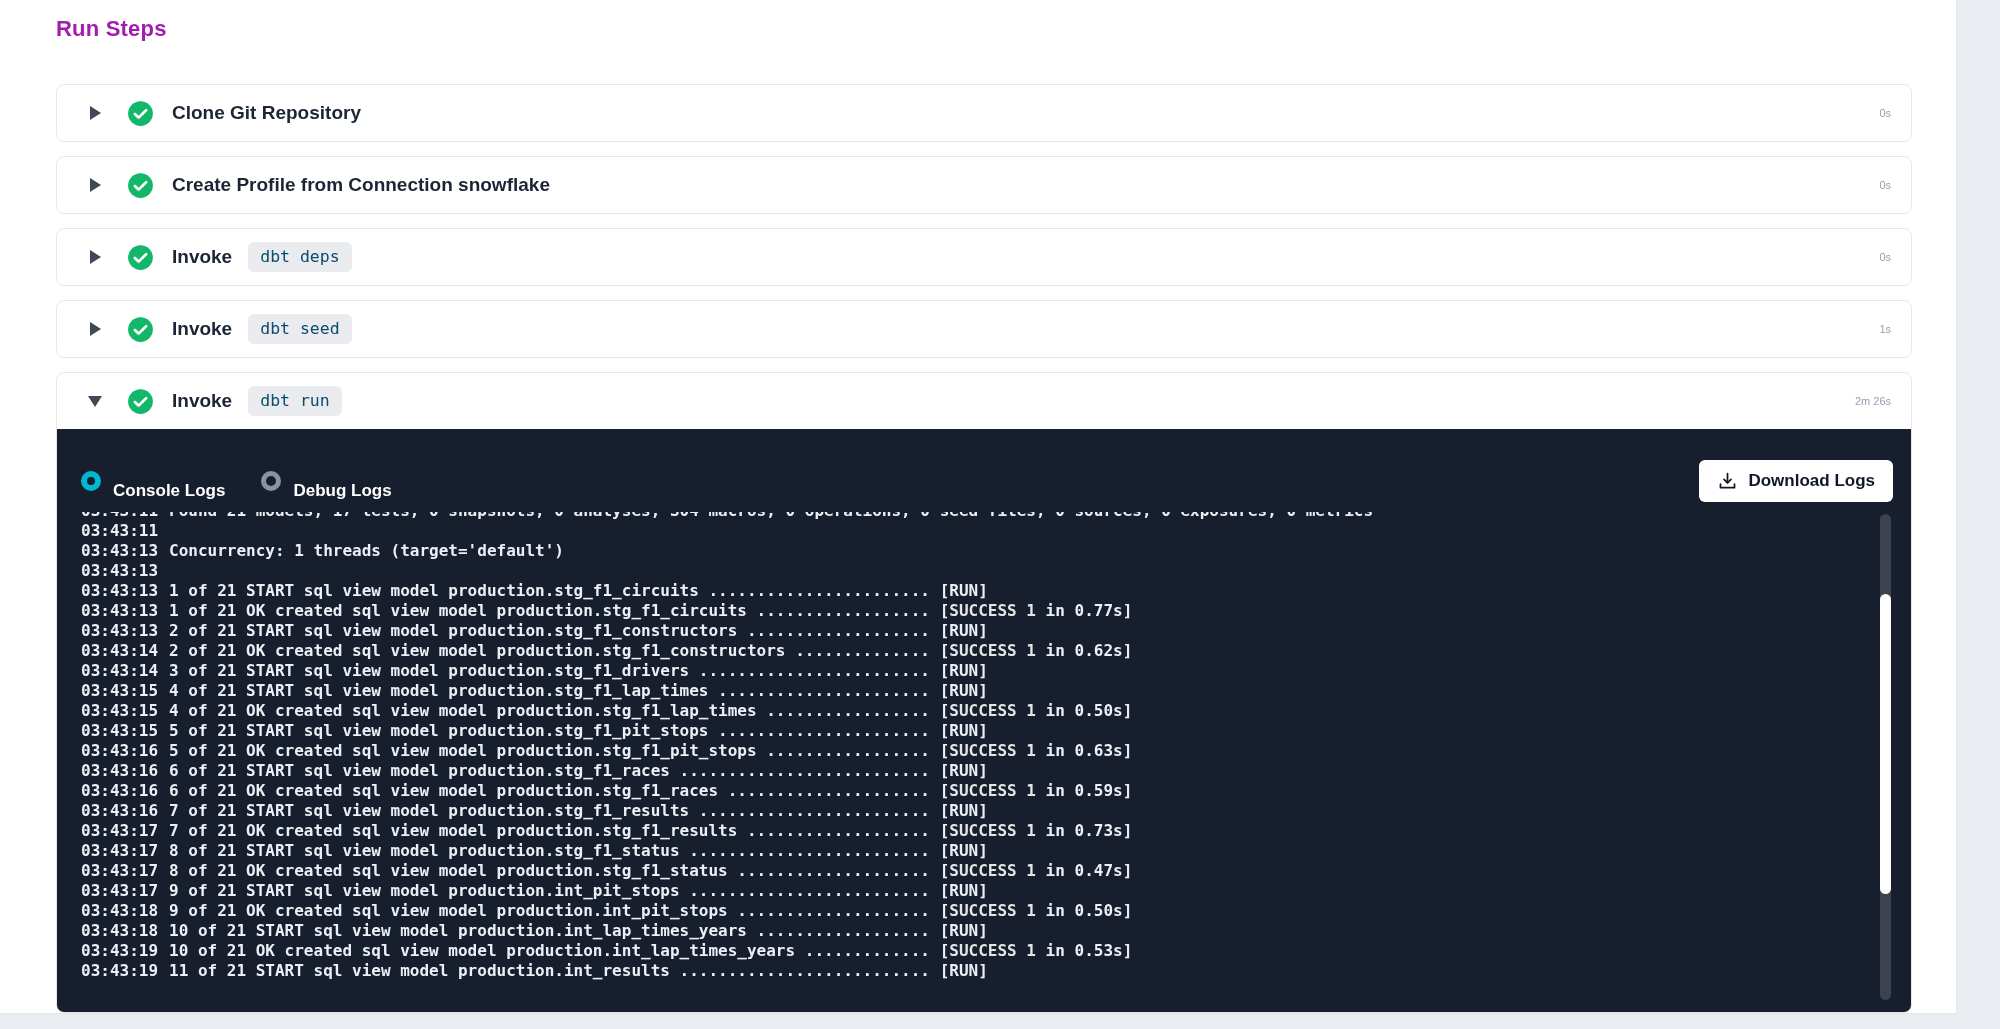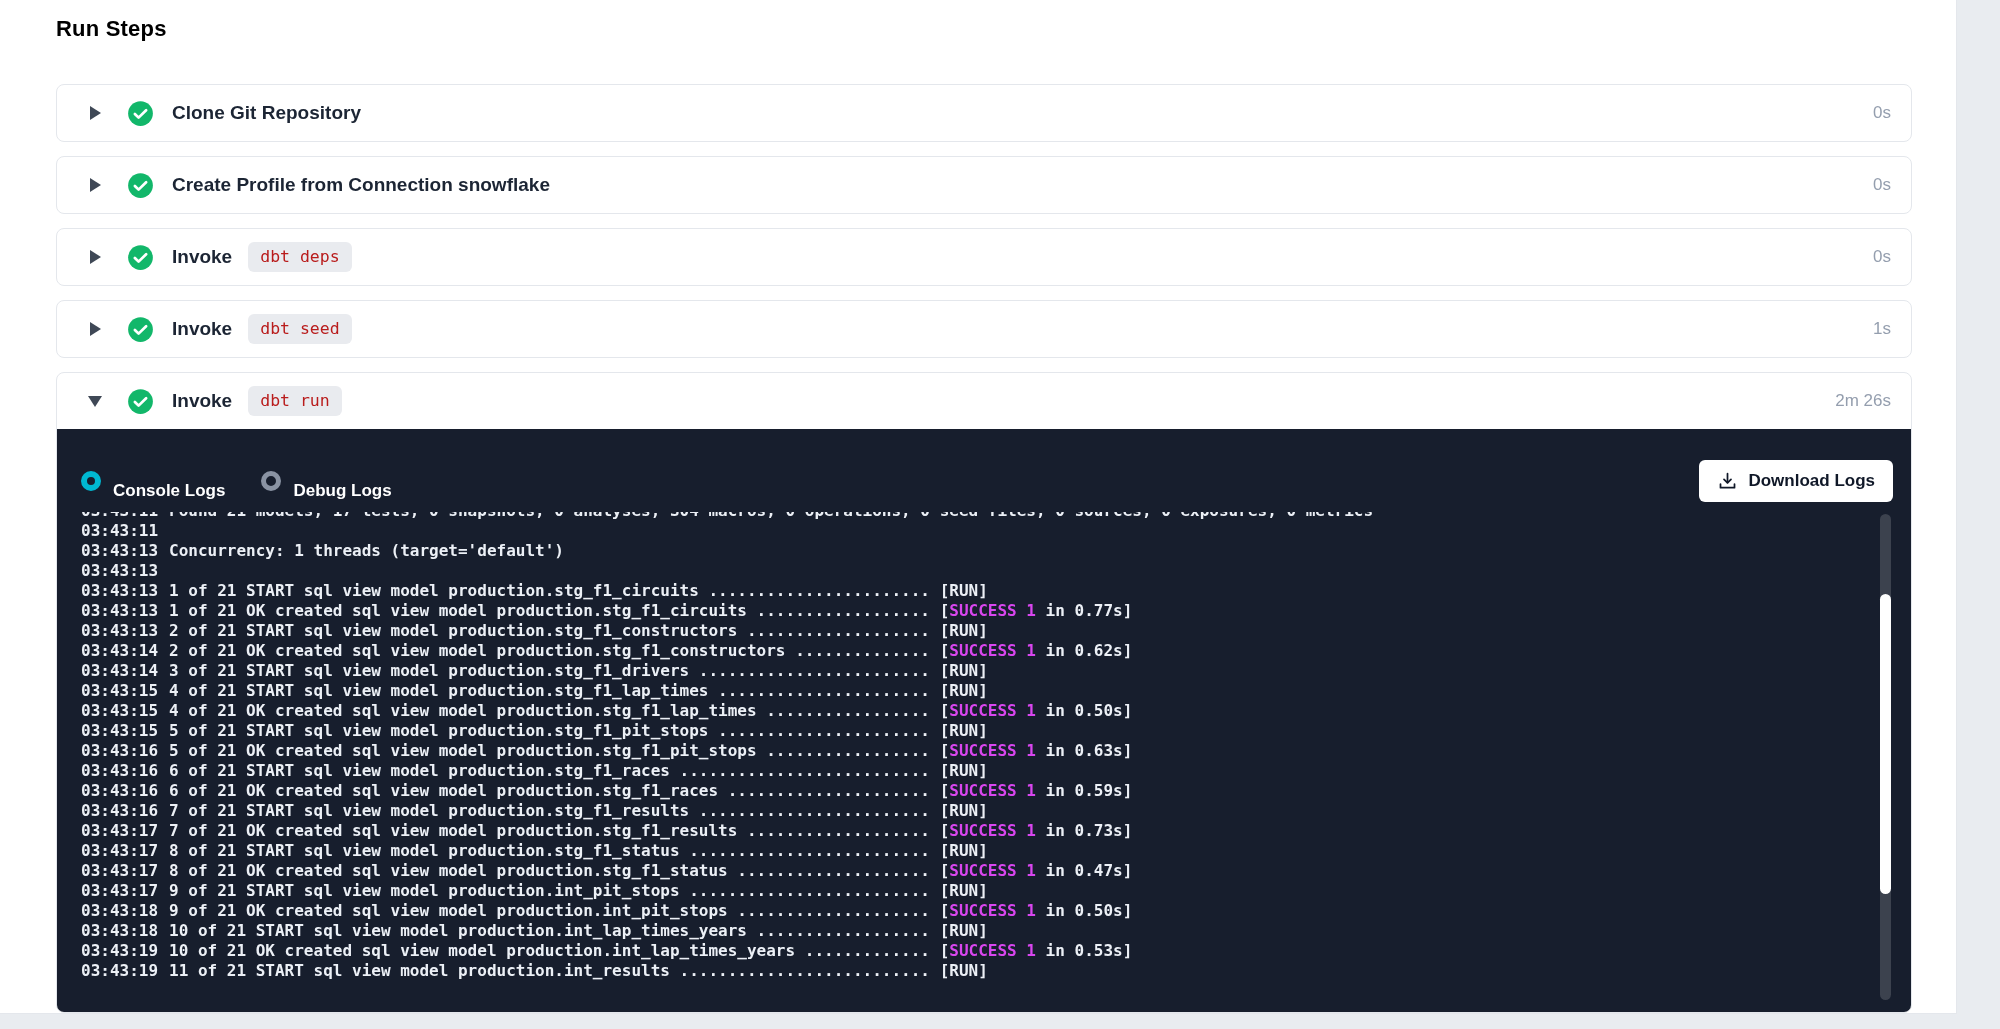--- a/index.html
+++ b/index.html
@@ -8,44 +8,44 @@
     background:#e9ecf0;
     font-family:"Liberation Sans",sans-serif;
     -webkit-font-smoothing:antialiased;
   }
   .content{
     position:absolute;left:0;top:0;width:1956px;height:1013px;background:#ffffff;
     border-right:1px solid #e4e7ec;border-bottom:1px solid #e4e7ec;
   }
   .page-title{
     position:absolute;left:56px;top:16px;margin:0;
-    font-size:22px;font-weight:700;color:#000000;letter-spacing:.2px;
+    font-size:22px;font-weight:700;color:#a21caf;letter-spacing:.2px;
   }
   .steps{
     position:absolute;left:56px;top:84px;width:1856px;
     display:flex;flex-direction:column;gap:14px;
   }
   .step{
     border:1px solid #e4e7ec;border-radius:8px;background:#fff;overflow:hidden;
   }
   .step-header{
     height:56px;display:flex;align-items:center;padding:0 20px 0 30px;cursor:pointer;
   }
   .chev-box{width:16px;display:flex;justify-content:center;align-items:center;margin-right:24px;flex:0 0 auto;}
   .chev{width:0;height:0;}
   .chev.right{border-top:7.5px solid transparent;border-bottom:7.5px solid transparent;border-left:11px solid #3f4856;}
   .chev.down{border-left:7.5px solid transparent;border-right:7.5px solid transparent;border-top:11px solid #3f4856;}
   .check{width:27px;height:27px;margin-right:18px;flex:0 0 auto;display:flex;}
   .step-label{font-size:19px;font-weight:700;color:#1c2534;}
   .badge{
     margin-left:16px;background:#e9ebef;border-radius:6px;padding:5px 12px 6px;
-    font-family:"DejaVu Sans Mono",monospace;font-size:16.5px;color:#b91c1c;
+    font-family:"DejaVu Sans Mono",monospace;font-size:16.5px;color:#0c4a6e;
   }
   .spacer{flex:1;}
-  .duration{font-size:17px;color:#949eae;}
+  .duration{font-size:11px;color:#949eae;}
 
   
   .panel{position:relative;background:#171e2d;height:583px;}
   .panel-header{
     position:absolute;top:30px;left:24px;right:18px;height:44px;
     display:flex;align-items:center;
   }
   .radio{display:flex;align-items:center;margin-right:36px;cursor:pointer;}
   .rdot{width:20px;height:20px;border-radius:50%;box-sizing:border-box;margin-right:12px;background:transparent;}
   .rdot.sel{border:6px solid #00b8d1;}
@@ -57,21 +57,21 @@
     font-family:"Liberation Sans",sans-serif;font-size:17px;font-weight:600;color:#101828;cursor:pointer;
   }
   .log-body{position:absolute;left:0;right:0;top:83px;bottom:8px;overflow:hidden;}
   .log-inner{
     margin-top:-11px;padding-left:24px;
     font-family:"DejaVu Sans Mono",monospace;font-size:16px;font-weight:700;
     color:#ecf0f6;
   }
   .log-line{height:20px;line-height:20px;white-space:pre;}
   .log-line .t{display:inline-block;width:88px;}
-  .seg.success{color:#d946ef;text-align:center;}
+  .seg.success{color:#e5e5e5;text-align:center;}
   .scroll-track{
     position:absolute;top:2px;bottom:4px;right:20px;width:11px;border-radius:6px;
     background:rgba(255,255,255,0.16);
   }
   .scroll-thumb{
     position:absolute;left:0;top:80px;width:11px;height:300px;border-radius:6px;background:#ffffff;cursor:grab;
   }
 </style>
 </head>
 <body>

